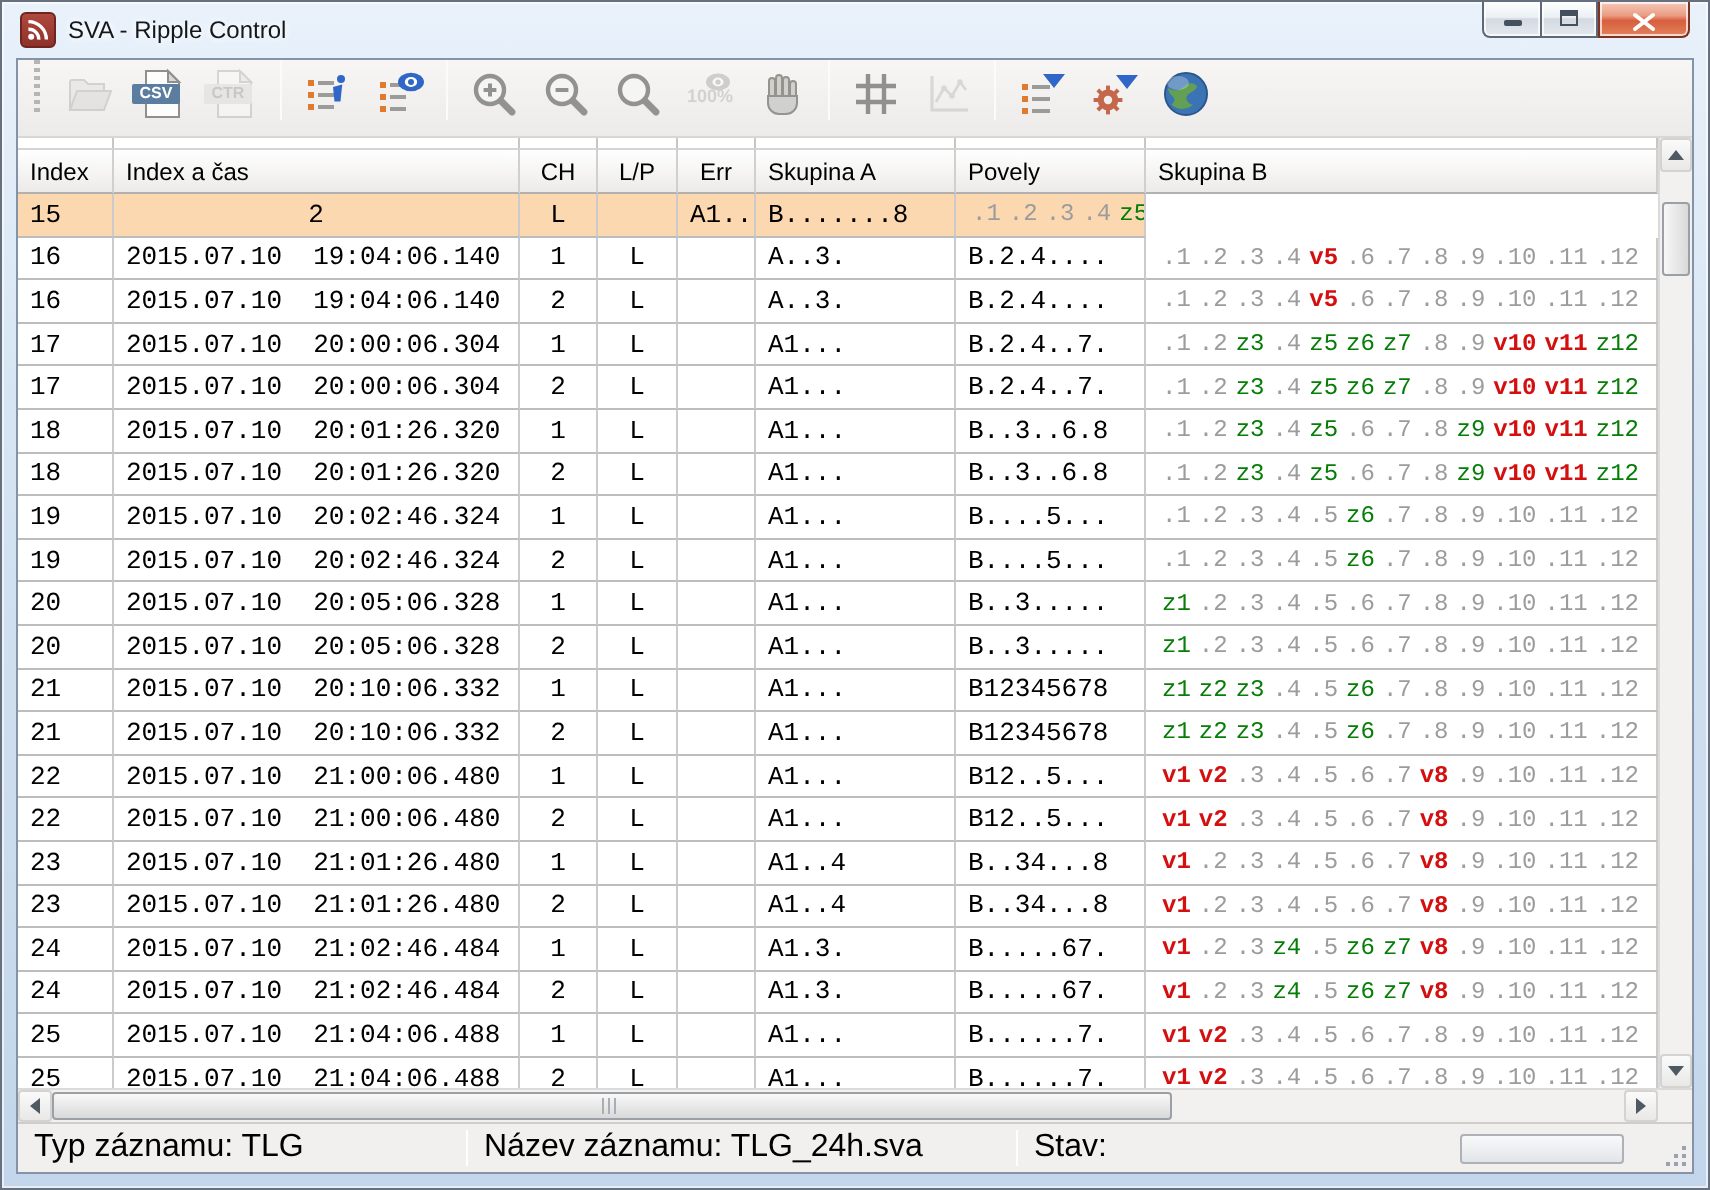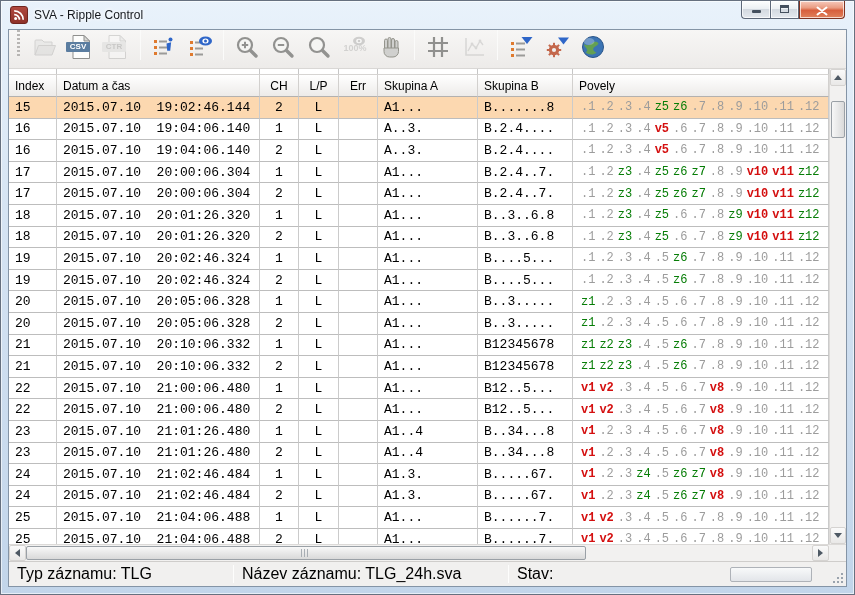--- a/index.html
+++ b/index.html
@@ -292,32 +292,31 @@
             <div class="rcell"></div>
             <div class="rcell"></div>
             <div class="rcell"></div>
             <div class="rcell"></div>
             <div class="rcell"></div>
             <div class="rcell"></div>
             <div class="rcell"></div>
           </div>
         <div class="thead" id="thead">
             <div class="th">Index</div>
-            <div class="th">Datum a čas</div>
+            <div class="th">Index a čas</div>
             <div class="th center">CH</div>
             <div class="th center">L/P</div>
             <div class="th center">Err</div>
             <div class="th">Skupina A</div>
+            <div class="th">Povely</div>
             <div class="th">Skupina B</div>
-            <div class="th">Povely</div>
           </div>
         <div id="tbody">
             <div class="tr sel">
               <div class="td">15</div>
-              <div class="td">2015.07.10  19:02:46.144</div>
               <div class="td center">2</div>
               <div class="td center">L</div>
               <div class="td center"></div>
               <div class="td">A1...</div>
               <div class="td">B.......8</div>
               <div class="td povely"><span class="tok g">.1</span><span class="tok g">.2</span><span class="tok g">.3</span><span class="tok g">.4</span><span class="tok z">z5</span><span class="tok z">z6</span><span class="tok g">.7</span><span class="tok g">.8</span><span class="tok g">.9</span><span class="tok g">.10</span><span class="tok g">.11</span><span class="tok g">.12</span></div>
             </div>
             <div class="tr">
               <div class="td">16</div>
               <div class="td">2015.07.10  19:04:06.140</div>

